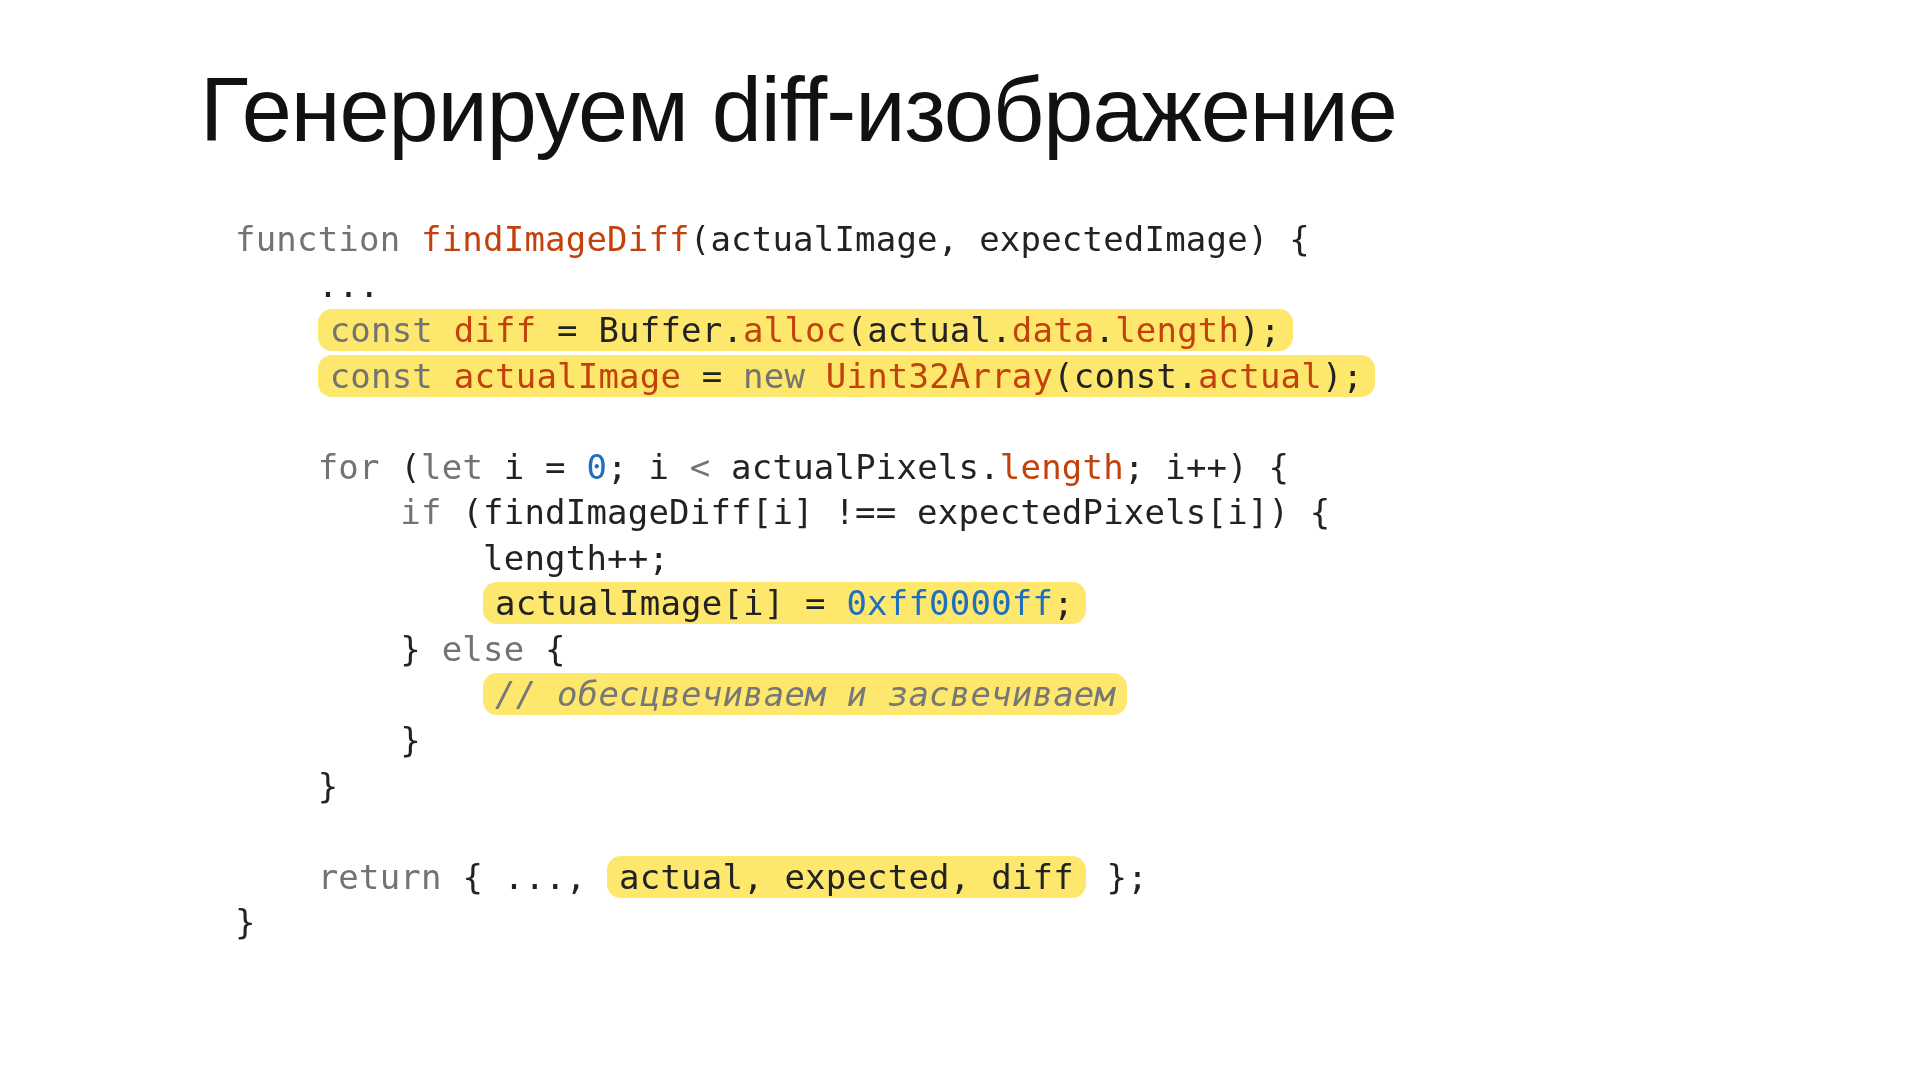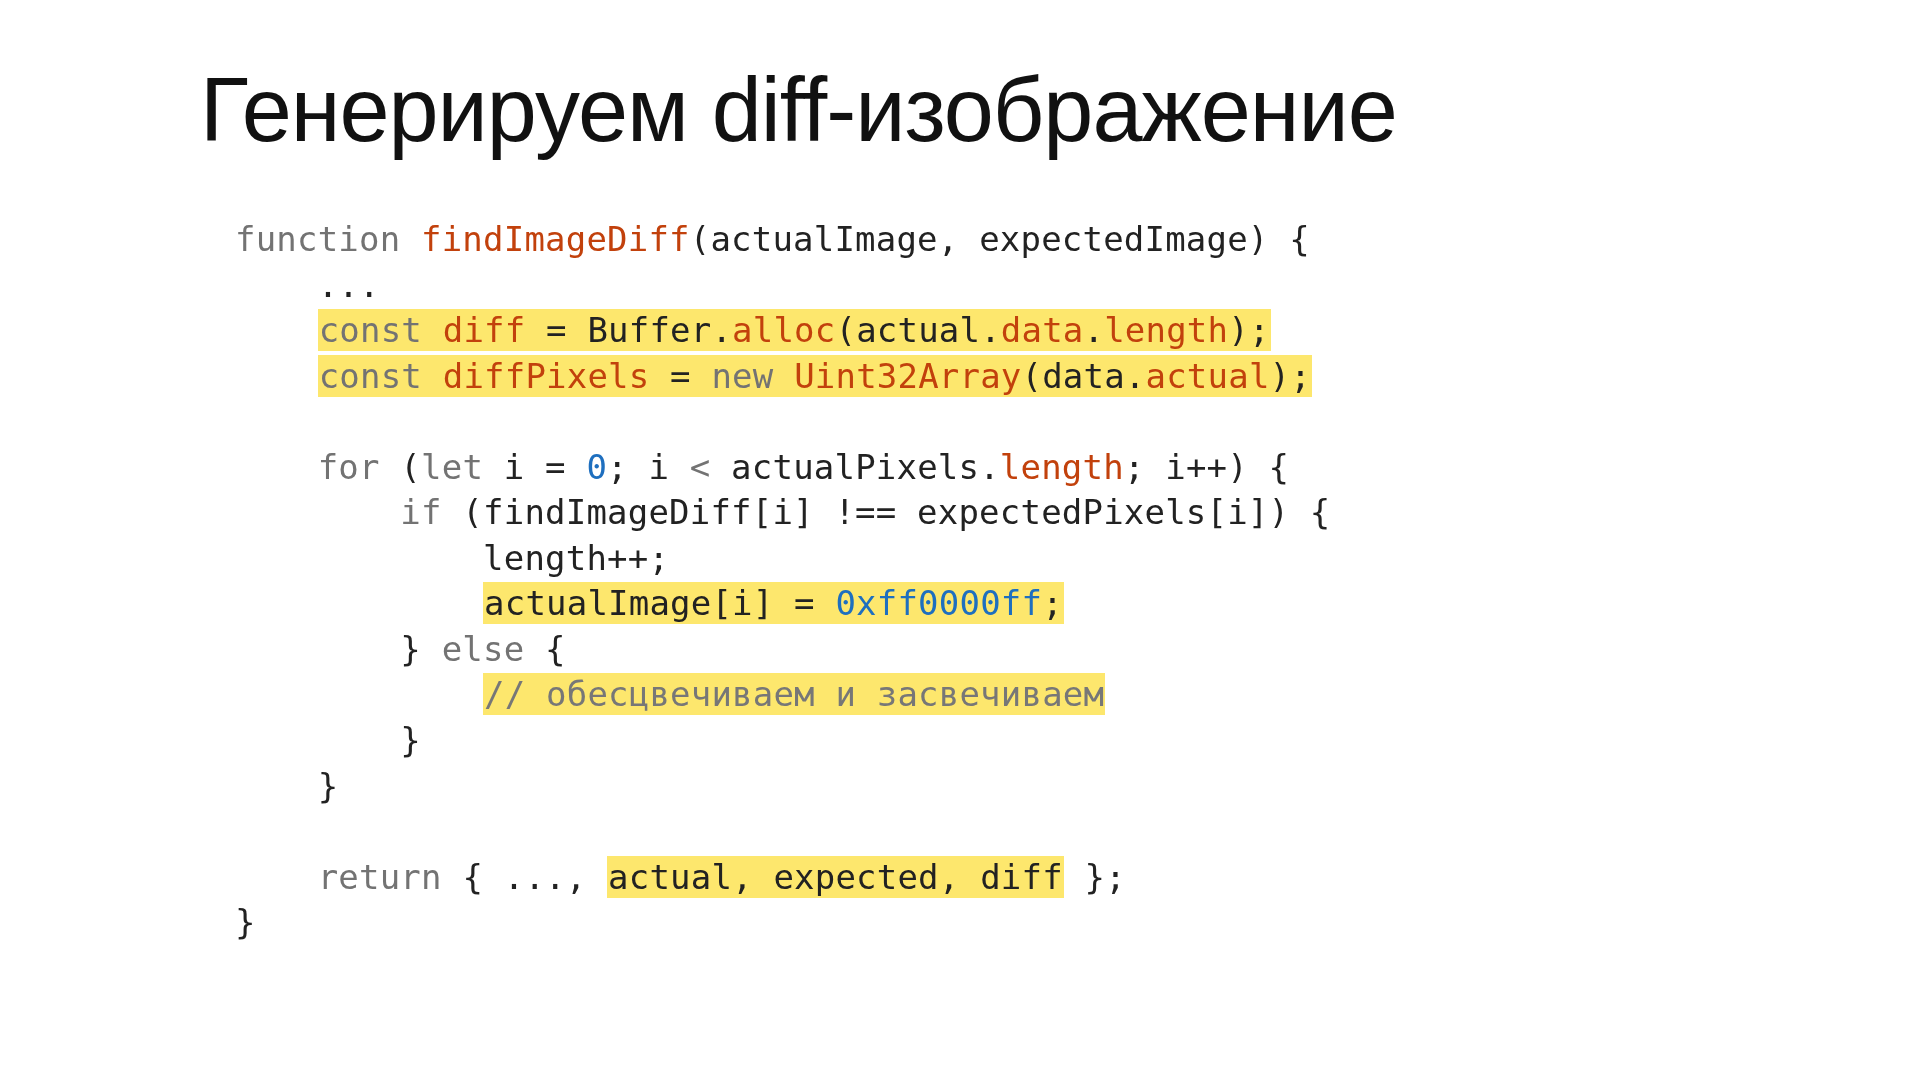--- a/index.html
+++ b/index.html
@@ -34,35 +34,36 @@
       font-size: 34px;
       line-height: 1.34;
       white-space: pre;
       padding-left: 35px;
       color: #222;
       letter-spacing: 0.2px;
     }
     .kw-red { color: #737373; }
     .kw-blue { color: #c2410c; }
     .num { color: #1e6fbf; }
-    .comment { color: #777; }
+    .comment { color: #777; font-style: italic; }
     .hl {
       background: #fde76d;
-      padding: 1px 1px;
+      padding: 1px 12px;
+      border-radius: 14px;
     }
   </style>
 </head>
 <body>
 
 <div class="slide">
   <h1 class="title">Генерируем diff-изображение</h1>
   <div class="code-block"><span class="kw-red">function</span> <span class="kw-blue">findImageDiff</span><span>(actualImage, expectedImage) {</span>
 <span>    ...</span>
     <span class="hl"><span class="kw-red">const</span> <span class="kw-blue">diff</span><span> = Buffer.</span><span class="kw-blue">alloc</span><span>(actual.</span><span class="kw-blue">data</span><span>.</span><span class="kw-blue">length</span><span>);</span></span>
-    <span class="hl"><span class="kw-red">const</span> <span class="kw-blue">diffPixels</span><span> = </span><span class="kw-red">new</span><span> </span><span class="kw-blue">Uint32Array</span><span>(data.</span><span class="kw-blue">actual</span><span>);</span></span>
+    <span class="hl"><span class="kw-red">const</span> <span class="kw-blue">actualImage</span><span> = </span><span class="kw-red">new</span><span> </span><span class="kw-blue">Uint32Array</span><span>(const.</span><span class="kw-blue">actual</span><span>);</span></span>
 
     <span class="kw-red">for</span><span> (</span><span class="kw-red">let</span><span> i = </span><span class="num">0</span><span>; i </span><span class="kw-red">&lt;</span><span> actualPixels.</span><span class="kw-blue">length</span><span>; i++) {</span>
         <span class="kw-red">if</span><span> (findImageDiff[i] !== expectedPixels[i]) {</span>
 <span>            length++;</span>
 <span>            </span><span class="hl"><span>actualImage[i] = </span><span class="num">0xff0000ff</span><span>;</span></span>
 <span>        } </span><span class="kw-red">else</span><span> {</span>
 <span>            </span><span class="hl comment">// обесцвечиваем и засвечиваем</span>
 <span>        }</span>
 <span>    }</span>
 

